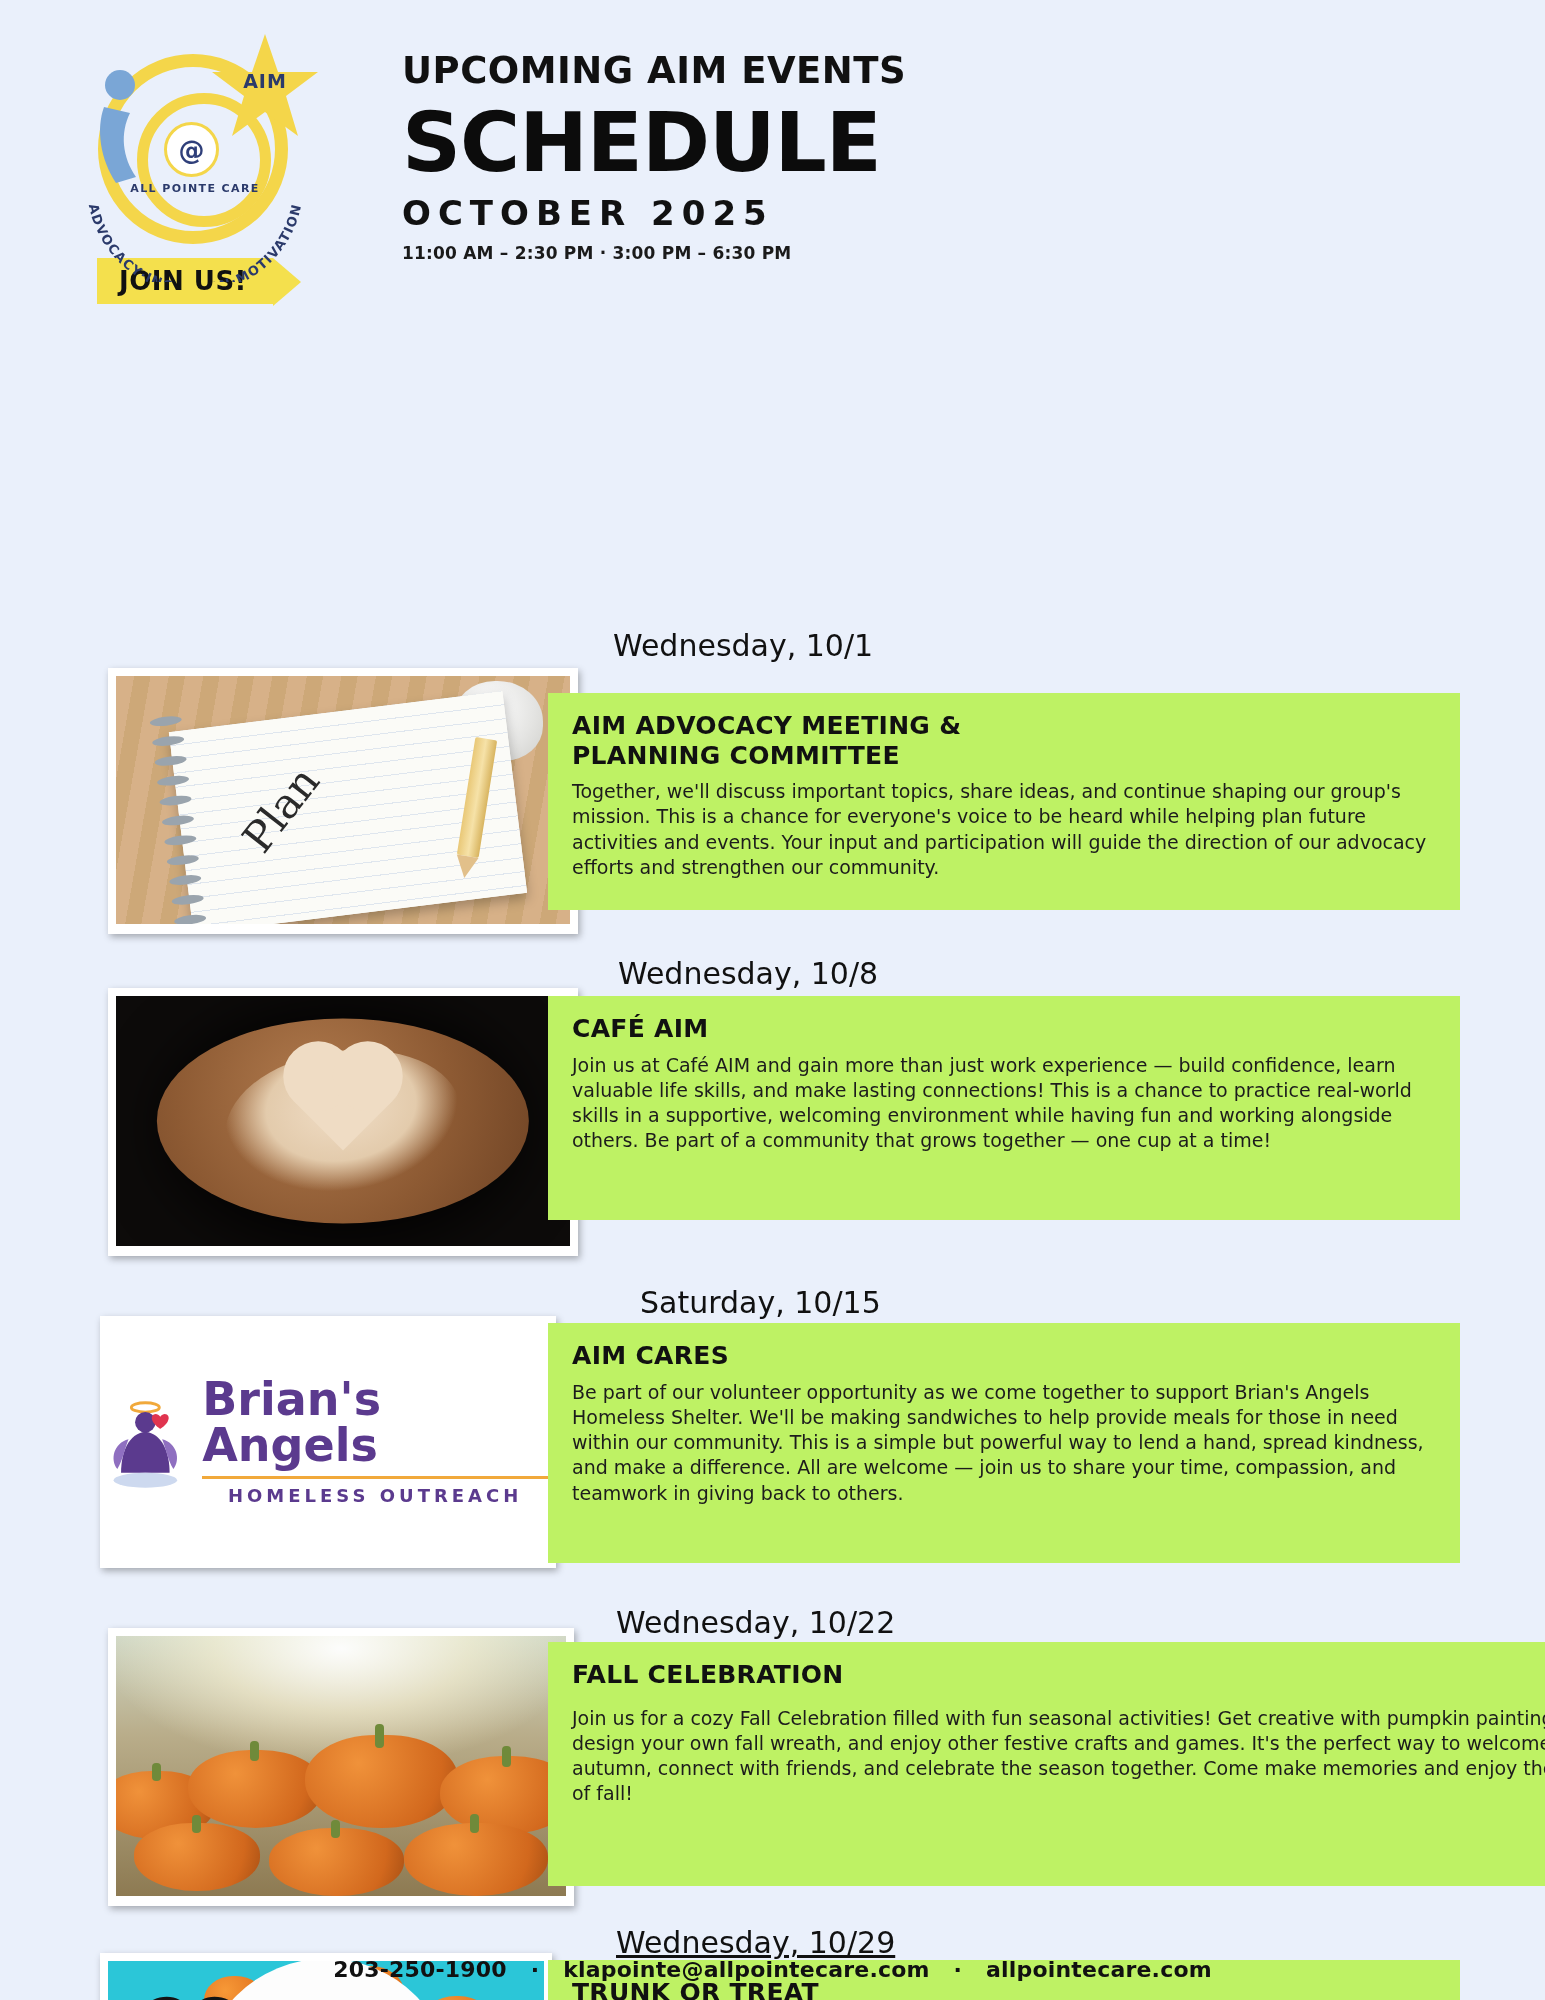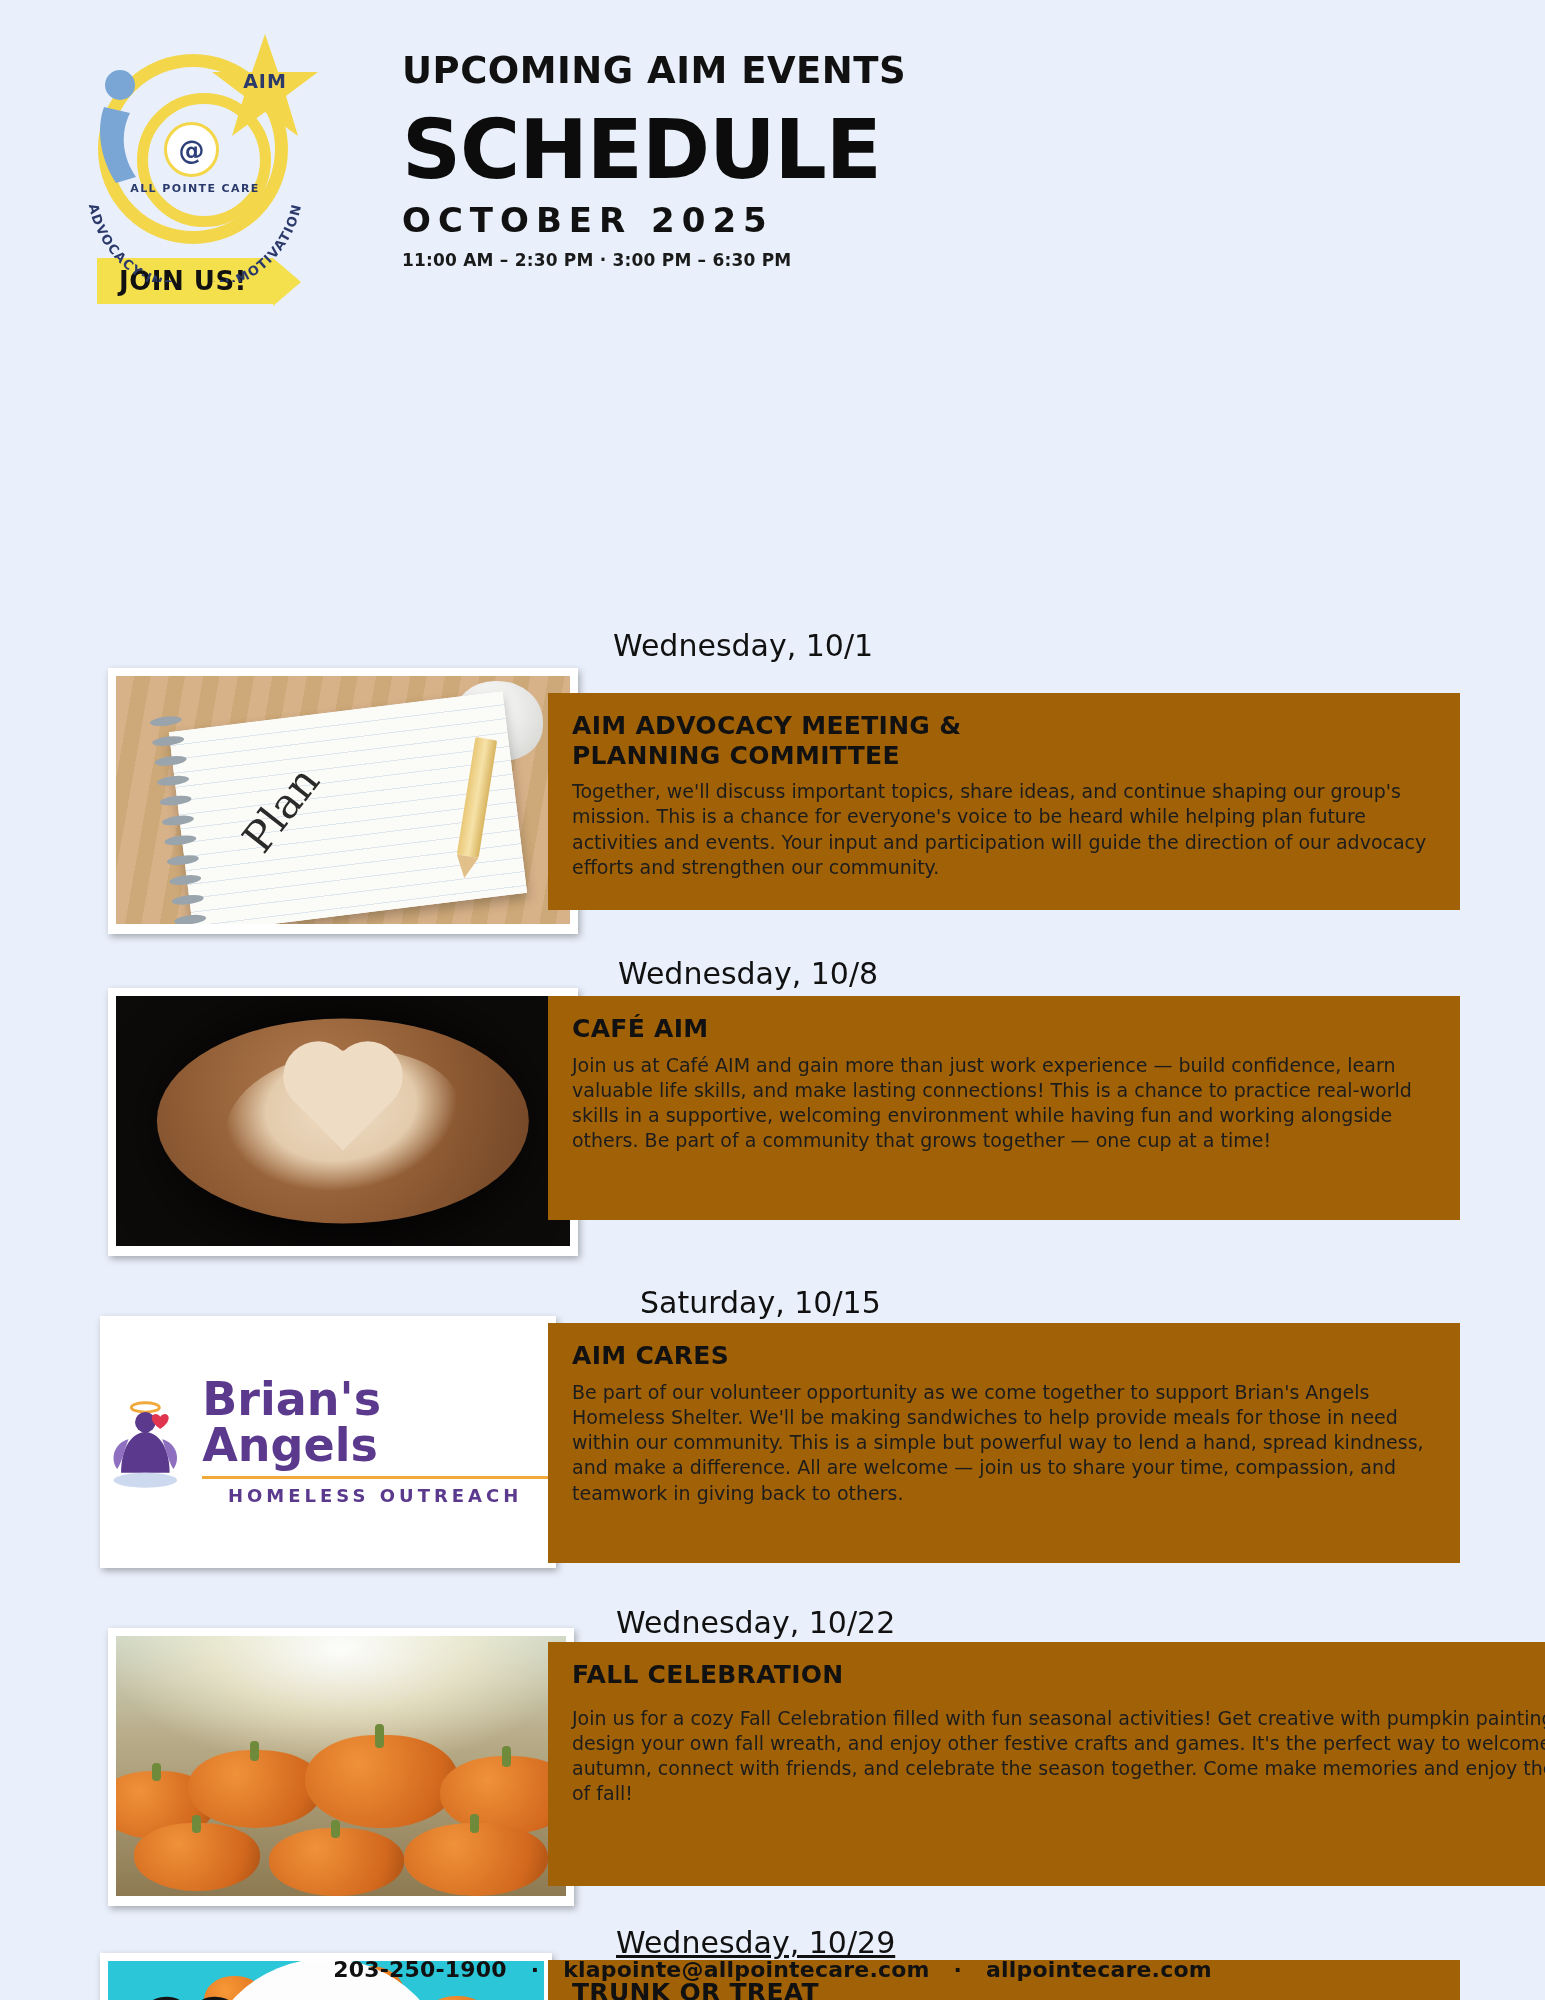--- a/index.html
+++ b/index.html
@@ -134,21 +134,21 @@
     letter-spacing: 0.5px;
     line-height: 1;
     color: #111;
   }
   .h-schedule {
     font-size: 82px;
     font-weight: 800;
     line-height: 1.02;
     letter-spacing: -1px;
     color: #0c0c0c;
-    margin-top: 19px;
+    margin-top: 12px;
   }
   .h-month {
     font-size: 34px;
     font-weight: 800;
     letter-spacing: 7px;
     margin-top: 8px;
     color: #111;
   }
   .h-times {
     font-size: 17px;
@@ -179,21 +179,21 @@
     box-shadow: 2px 3px 7px rgba(0,0,0,0.30);
   }
   .photo .inner {
     width: 100%;
     height: 100%;
     overflow: hidden;
     position: relative;
   }
   .text-card {
     position: absolute;
-    background: #a16207;
+    background: #bef264;
     padding: 18px 26px 20px 24px;
   }
   .ev-title {
     font-size: 25px;
     font-weight: 800;
     letter-spacing: 0.3px;
     line-height: 1.18;
     color: #111;
     margin-bottom: 9px;
   }

